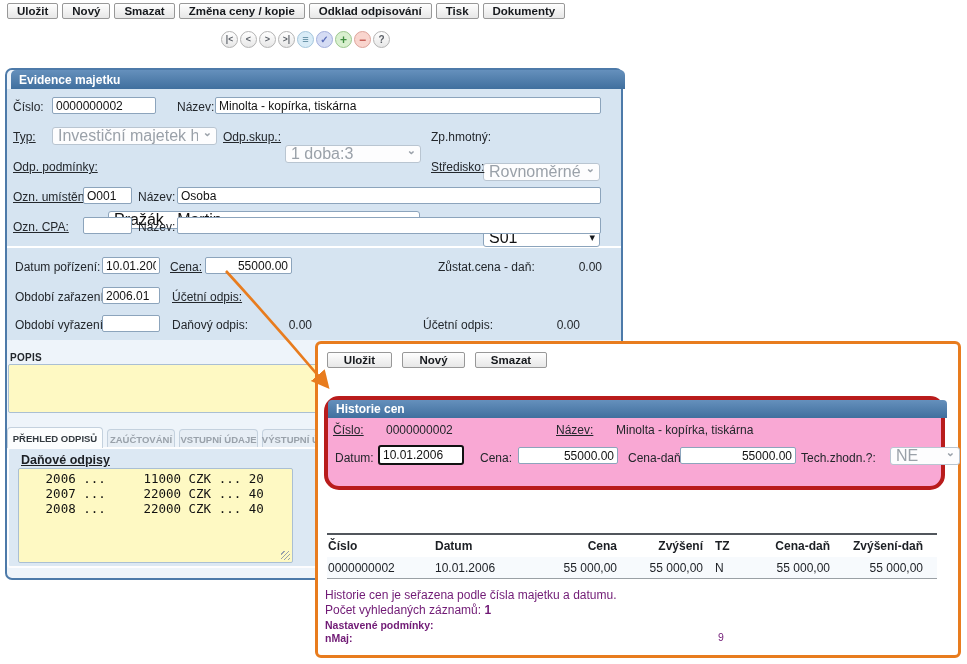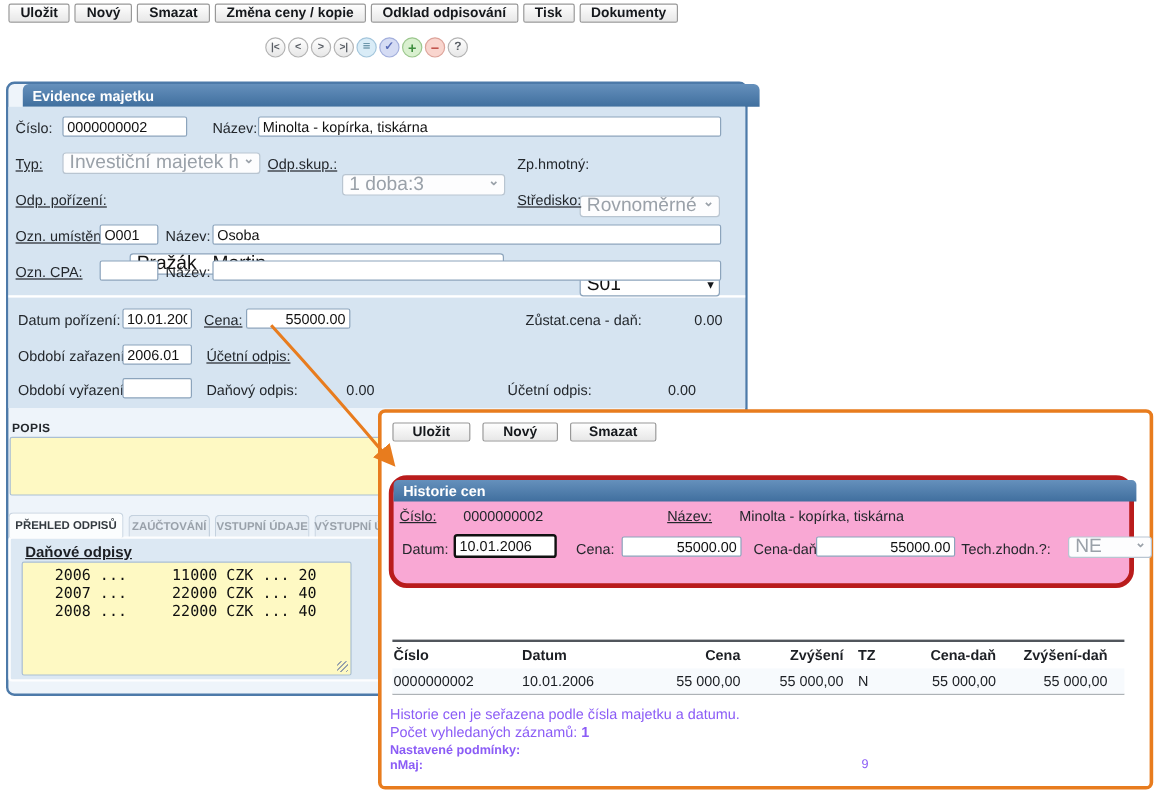--- a/index.html
+++ b/index.html
@@ -17,21 +17,21 @@
         display:flex;align-items:center;justify-content:center;cursor:pointer;line-height:1;}
   .nico.blue{background:#d9ecf7;border-color:#a4c6dc;color:#4d7e95;font-size:11px;}
   .nico.lav{background:#d5dcf4;border-color:#a3afdc;color:#5a6cb8;font-size:10px;}
   .nico.grn{background:#d9f0cf;border-color:#9cc78e;color:#3f8e3f;font-size:12px;}
   .nico.red{background:#f9d5ce;border-color:#dda49b;color:#c2554e;font-size:12px;}
   
   #main-panel{left:5px;top:68px;width:618px;height:512px;border:2px solid #4d7aa9;border-radius:7px;
               background:#eef4fa;box-sizing:border-box;}
   .phead{background:linear-gradient(180deg,#6590bc,#406f9e);color:#fff;font-size:12px;font-weight:bold;
          display:flex;align-items:center;padding-left:8px;box-sizing:border-box;}
-  #main-head{left:12px;top:0;width:614px;height:19px;border-radius:5px 5px 0 0;}
+  #main-head{left:4px;top:0;width:614px;height:19px;border-radius:5px 5px 0 0;}
   #fields-bg{left:0;top:19px;width:614px;height:251px;background:#d6e4f1;}
   #fields-divider{left:0;top:176px;width:614px;height:2px;background:#ffffff;}
   
   .lbl{font-size:12px;color:#23272c;white-space:nowrap;}
   .lnk{text-decoration:underline;cursor:pointer;}
   .inp{box-sizing:border-box;border:1px solid #8ca4bc;border-radius:2px;background:#fff;height:17px;
        font-family:"Liberation Sans",sans-serif;font-size:12px;color:#111;padding:0 3px;}
   .inp.right{text-align:right;}
   .val{font-size:12px;color:#23272c;text-align:right;display:inline-block;}
   .sel{box-sizing:border-box;border:1px solid #8ca4bc;border-radius:3px;background:#fff;height:18px;
@@ -63,21 +63,21 @@
   
   #htable{width:610px;border-top:2px solid #51565c;border-bottom:1px solid #9aa0a5;font-size:12px;color:#1c1f24;}
   .trow{display:grid;grid-template-columns:108px 100px 82px 86px 40px 87px 107px;align-items:center;height:21px;}
   .trow.head{font-weight:bold;height:22px;}
   .trow.data{background:#f7fafd;}
   .c3,.c4,.c6,.c7{text-align:right;}
   .c5{padding-left:12px;}
   .c7{padding-right:14px;}
   .c1{padding-left:1px;}
   
-  .note{font-size:12px;color:#8b5cf6;white-space:nowrap;}
+  .note{font-size:12px;color:#701a75;white-space:nowrap;}
   .note.small{font-size:10.5px;font-weight:bold;}
   
   #arrow{position:absolute;left:0;top:0;z-index:20;pointer-events:none;}
 </style>
 </head>
 <body>
 
 <div id="page">
 
   <div class="abs" style="left:7px;top:3px;display:flex;gap:4px;">
@@ -119,21 +119,21 @@
       </div>
     <span class="abs lbl lnk" style="left:216px;top:60px;">Odp.skup.:</span>
     <div class="abs sel dis" style="left:278px;top:57px;width:136px;">
         <span class="sv">1 doba:3</span>
       </div>
     <span class="abs lbl" style="left:424px;top:60px;">Zp.hmotný:</span>
     <div class="abs sel dis" style="left:476px;top:57px;width:117px;">
         <span class="sv">Rovnoměrné</span>
       </div>
 
-    <span class="abs lbl lnk" style="left:6px;top:90px;">Odp. pořízení:</span>
+    <span class="abs lbl lnk" style="left:6px;top:90px;">Odp. podmínky:</span>
     <div class="abs sel" style="left:101px;top:87px;width:312px;">
         <span class="sv">Pražák   Martin</span>
       </div>
     <span class="abs lbl lnk" style="left:424px;top:90px;">Středisko:</span>
     <div class="abs sel" style="left:476px;top:87px;width:117px;">
         <span class="sv">S01</span>
       </div>
 
     <span class="abs lbl lnk" style="left:6px;top:120px;">Ozn. umístění:</span>
     <input class="abs inp" style="left: 76px; top: 117px; width: 49px;" value="O001">

